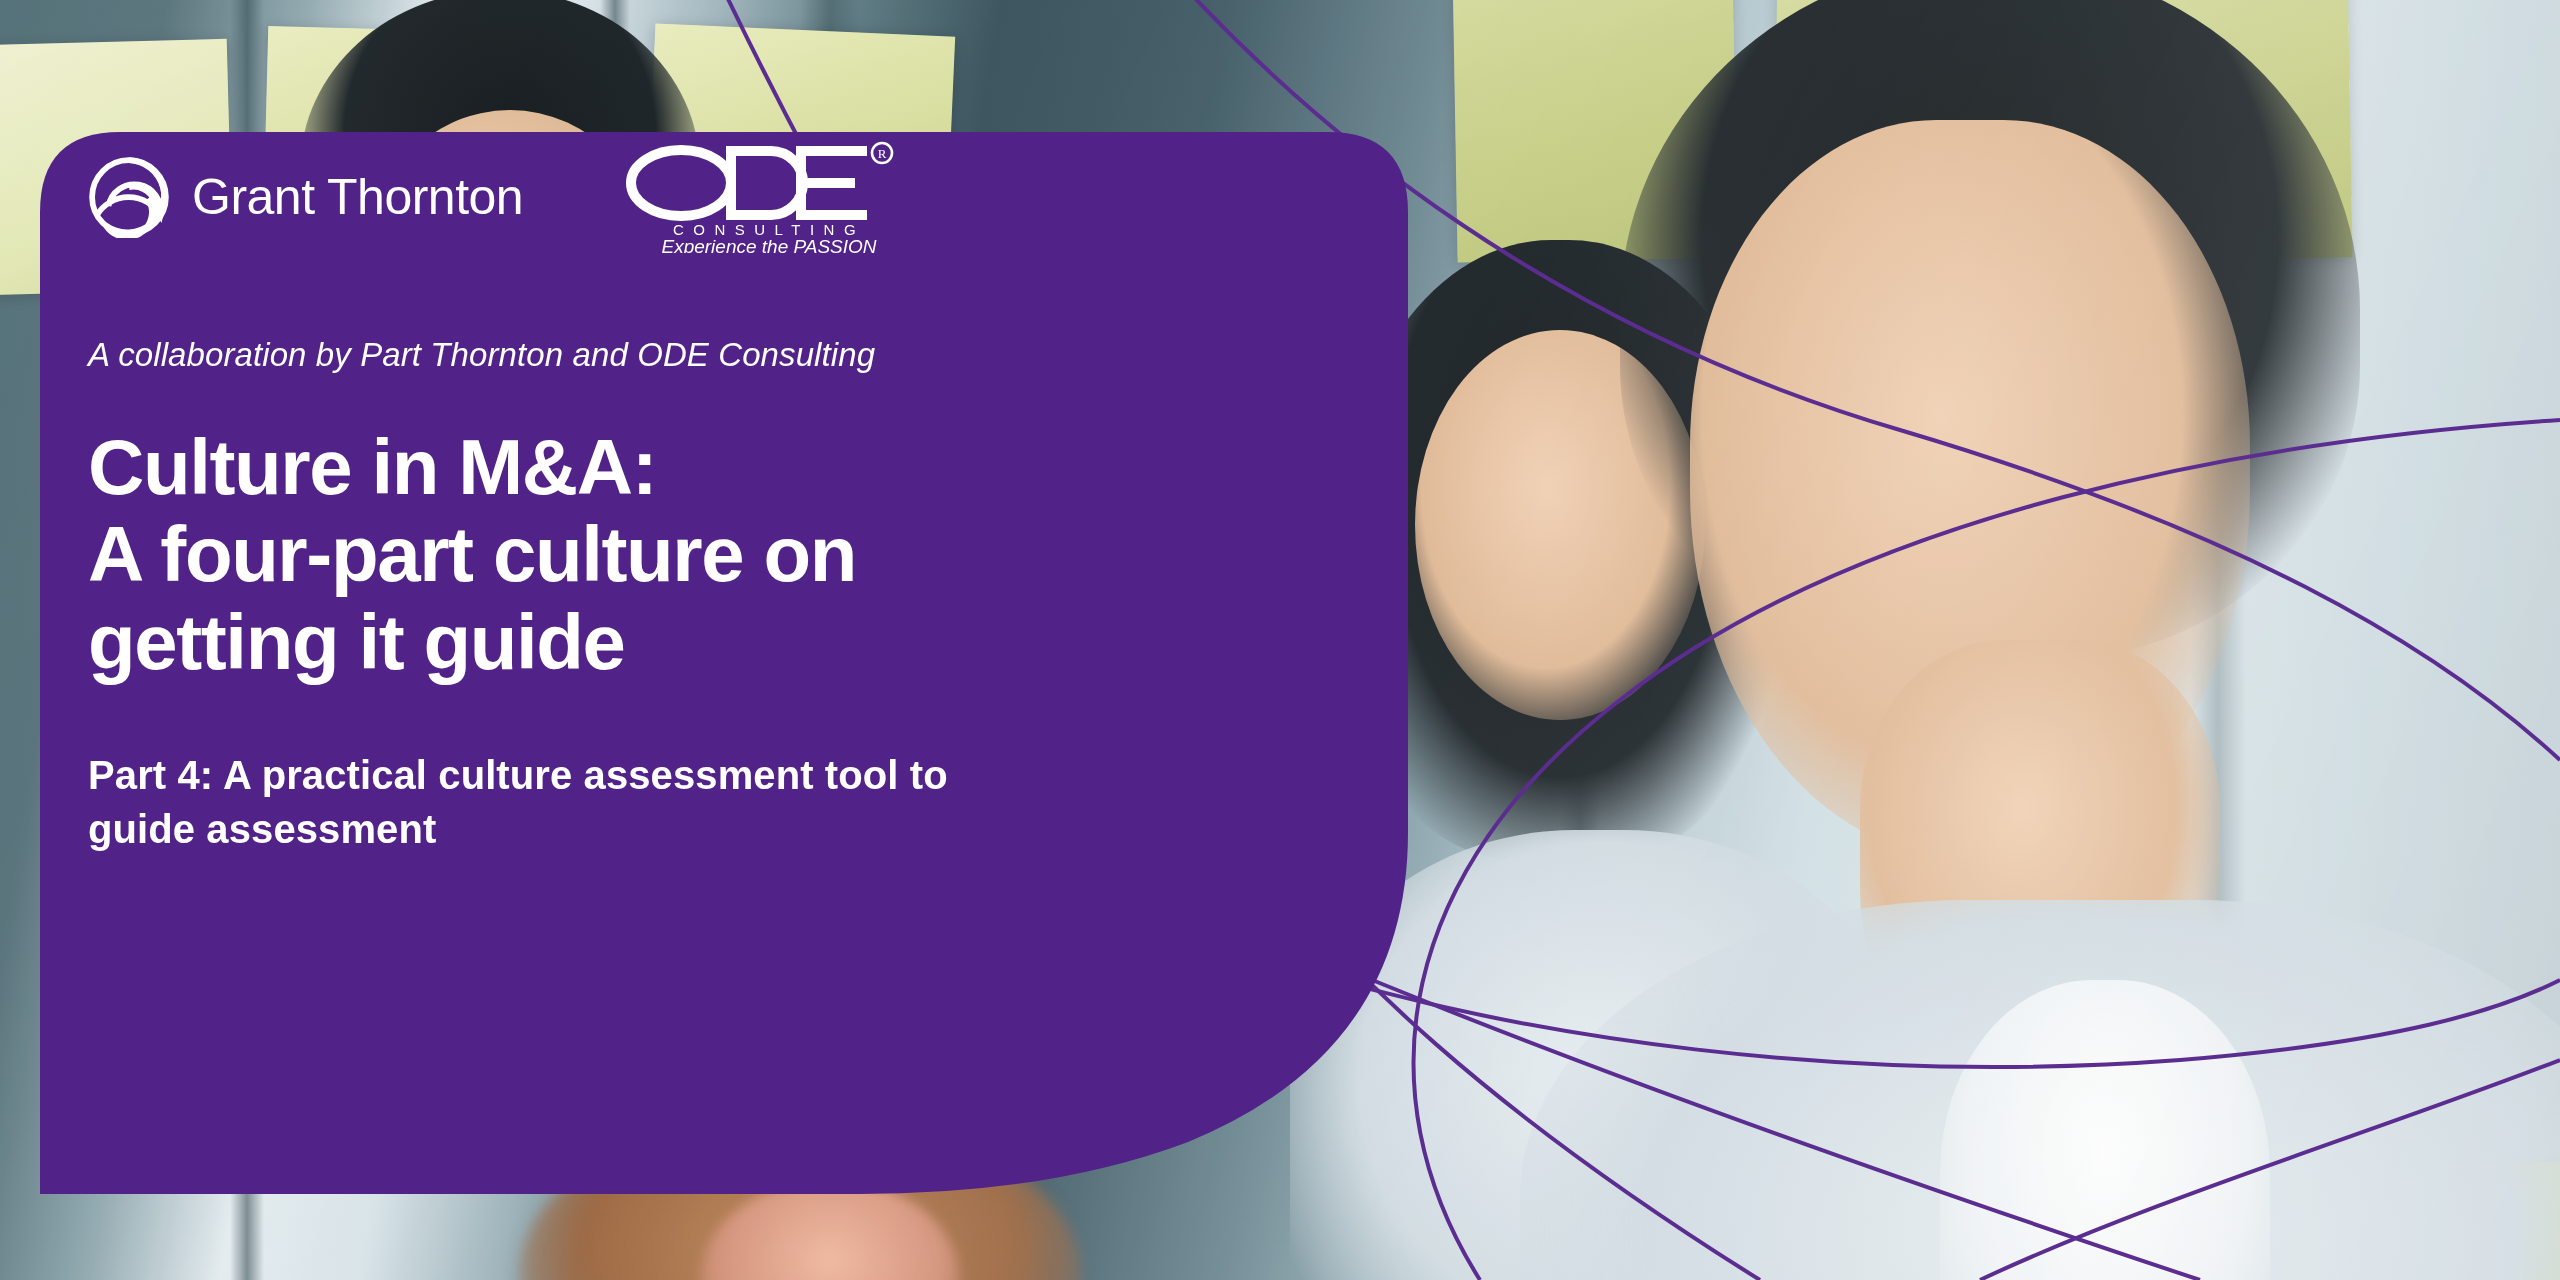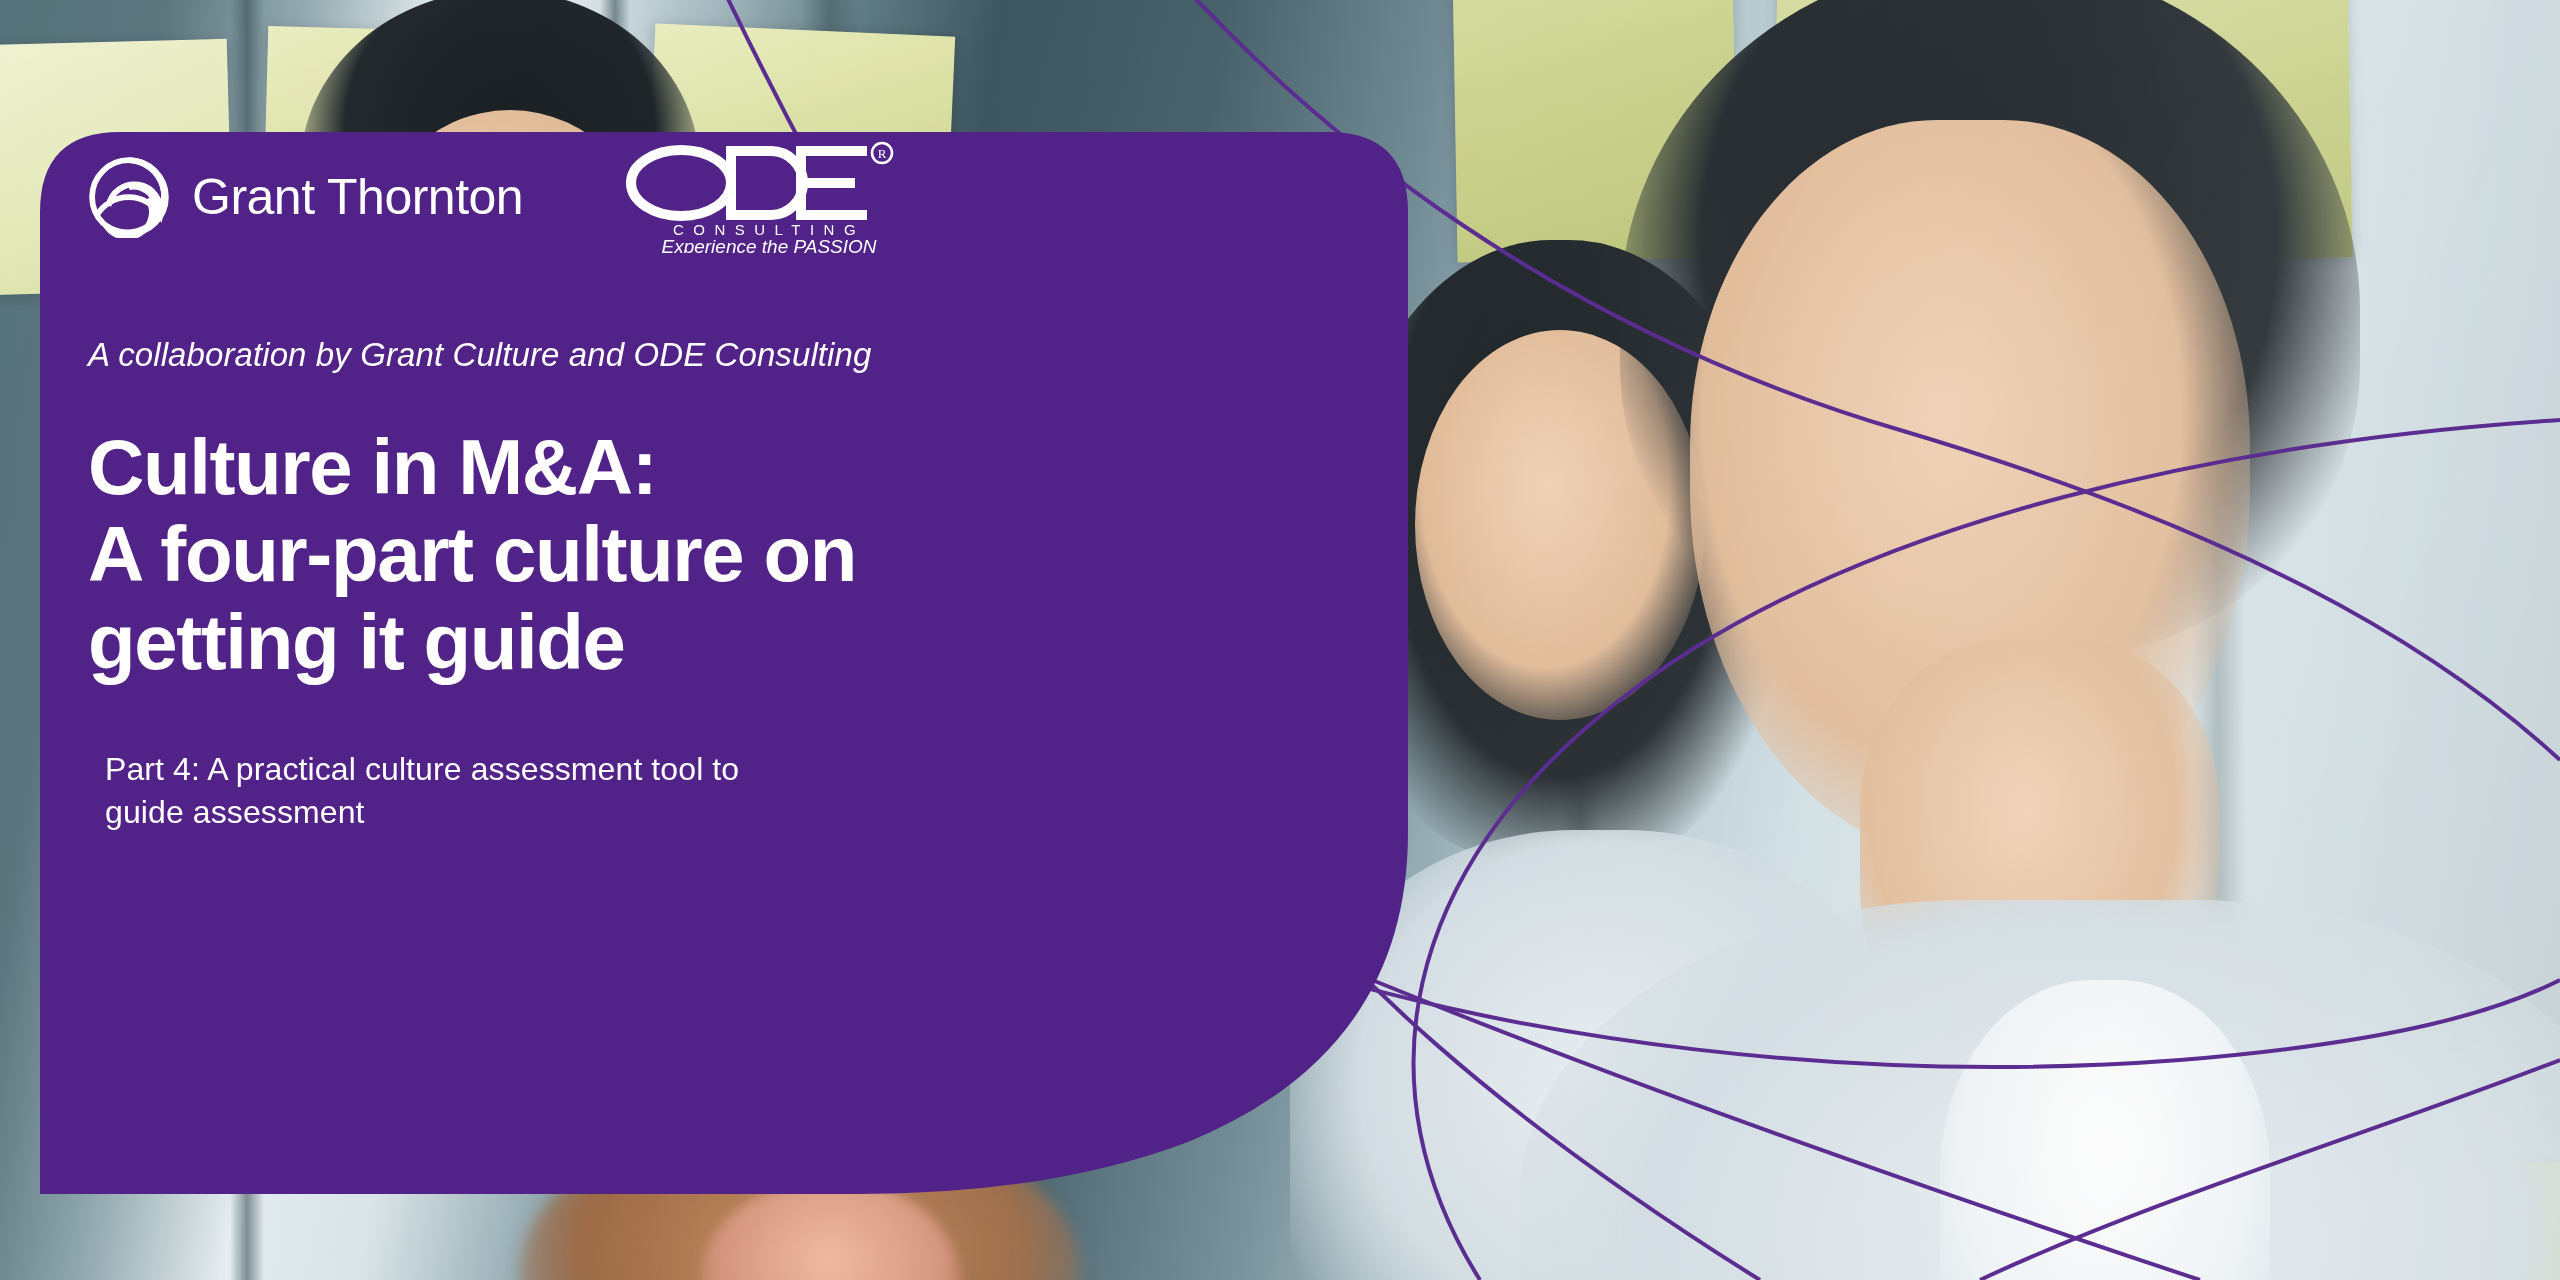--- a/index.html
+++ b/index.html
@@ -153,25 +153,25 @@
   .headline {
     font-size: 78px;
     font-weight: 700;
     line-height: 1.12;
     letter-spacing: -1.4px;
     margin: 16px 0 62px 0;
     color: #fff;
   }
   .headline .ln { display: block; }
   .subline {
-    font-size: 32px;
-    font-weight: 400;
+    font-size: 40px;
+    font-weight: 700;
     line-height: 1.35;
     letter-spacing: .1px;
-    margin: 17px;
+    margin: 0;
     color: #fff;
   }
   .subline .ln { display: block; }
 </style>
 </head>
 <body>
 
 <div class="banner">
 
   <div class="photo">
@@ -272,21 +272,21 @@
           </g>
 
           <text x="150" y="94" text-anchor="middle" fill="#ffffff" font-family="Liberation Sans, sans-serif" font-size="15" letter-spacing="9.5">CONSULTING</text>
 
           <text x="150" y="112" text-anchor="middle" fill="#ffffff" font-family="Liberation Sans, sans-serif" font-size="19" font-style="italic">Experience the PASSION</text>
         </svg>
       </div>
 
       <div class="txt">
 
-        <p class="eyebrow">A collaboration by Grant Culture and ODE Consulting</p>
+        <p class="eyebrow">A collaboration by Part Thornton and ODE Consulting</p>
 
         <h1 class="headline">
           <span class="ln">Culture in M&amp;A:</span>
           <span class="ln">A four-part culture on</span>
           <span class="ln">getting it guide</span>
         </h1>
 
         <p class="subline">
           <span class="ln">Part 4: A practical culture assessment tool to</span>
           <span class="ln">guide assessment</span>

